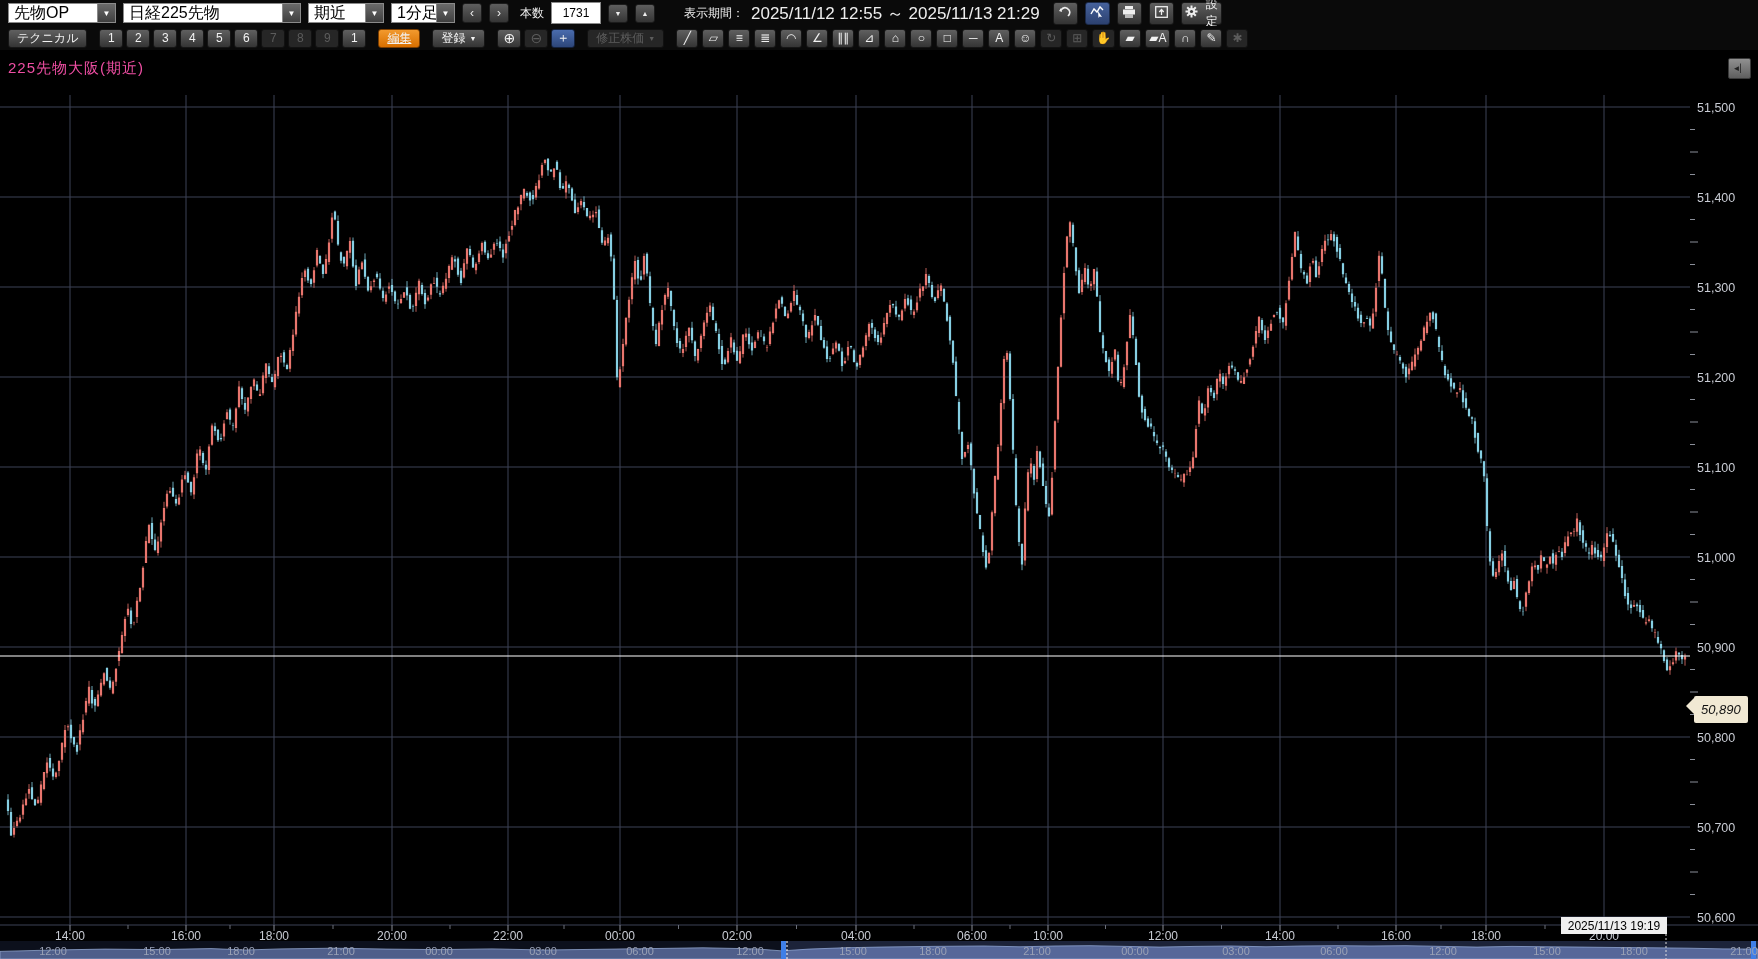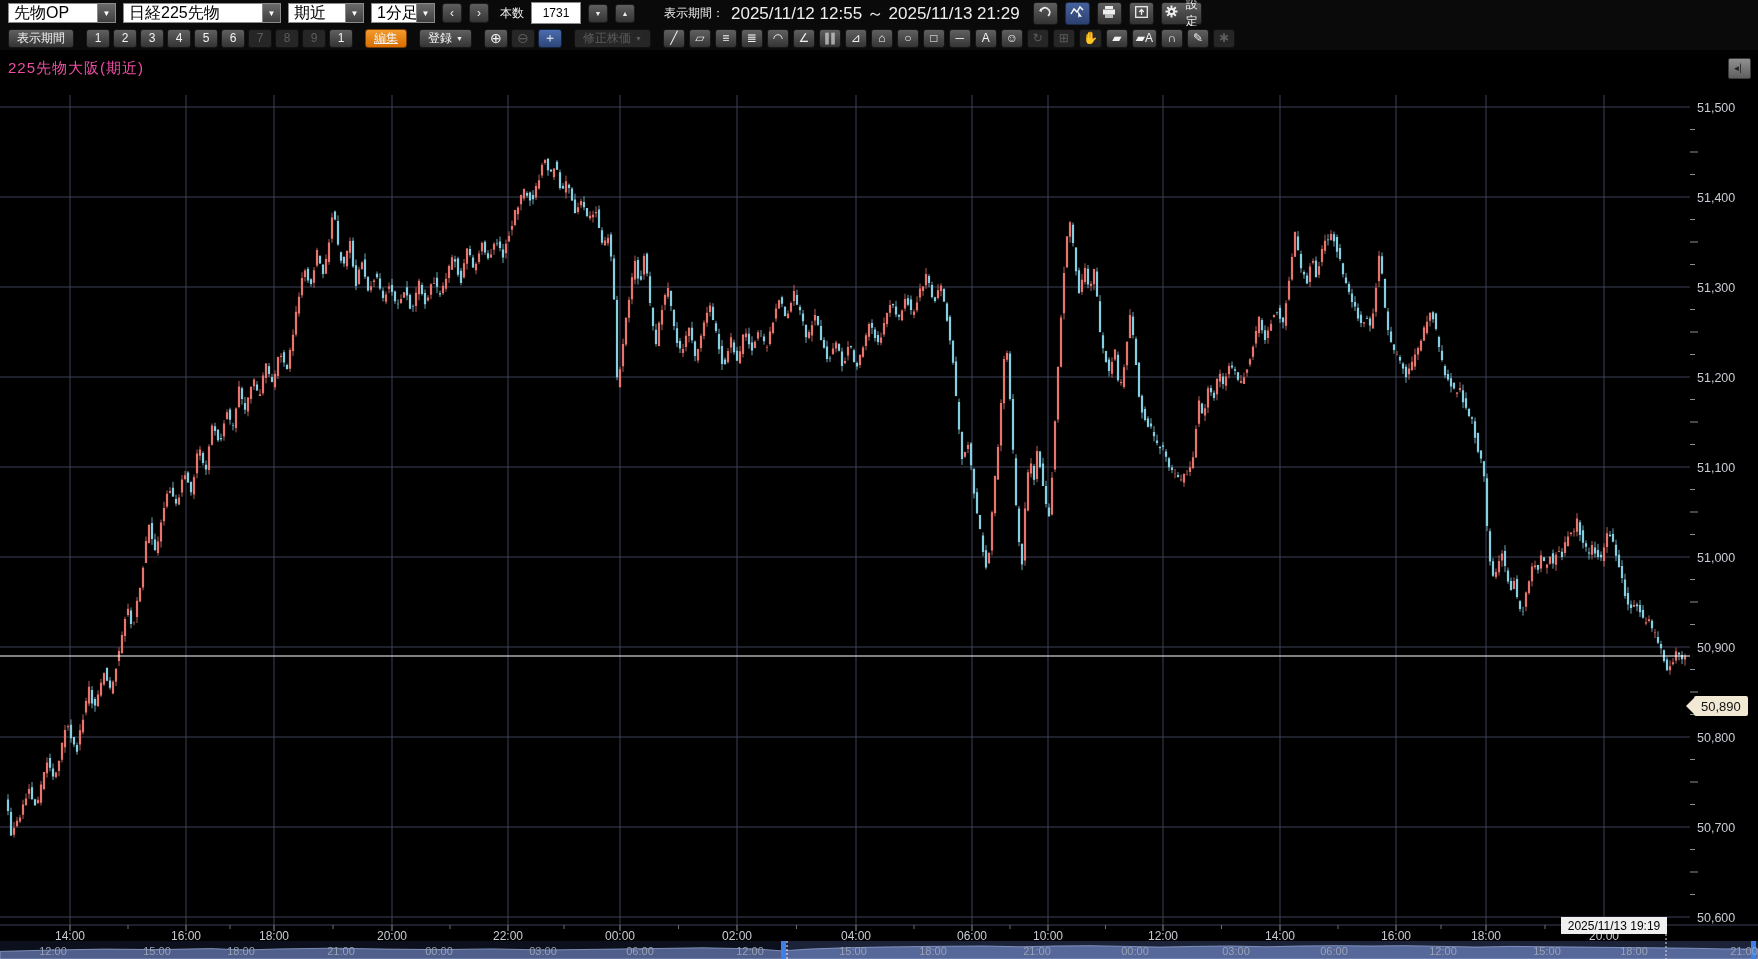--- a/index.html
+++ b/index.html
@@ -30,37 +30,37 @@
   .toolglyph{font-size:12px;line-height:1;}
   .gap6{width:6px;}
 
   
   .chart-wrap{position:absolute;left:0;top:50px;width:1758px;height:909px;background:#000;}
   .chart-title{position:absolute;left:8px;top:9px;font-size:15px;color:#ee4ea3;letter-spacing:1px;}
   .collapse-btn{position:absolute;left:1728px;top:8px;width:21px;height:19px;background:linear-gradient(#909090,#5f5f5f);border:1px solid #3a3a3a;border-radius:2px;color:#222;font-size:8px;display:flex;align-items:center;justify-content:center;}
   svg text{font-family:"Liberation Sans",sans-serif;}
 
   
-  .price-badge{position:absolute;left:1694px;top:595px;height:20px;padding:0 7px;background:#f1e9d4;color:#111;font-size:13px;display:flex;align-items:center;border-radius:2px;}
+  .price-badge{position:absolute;left:1694px;top:595px;height:27px;padding:0 7px;background:#f1e9d4;color:#111;font-size:13px;display:flex;align-items:center;border-radius:2px;font-style:italic;}
   .price-badge:before{content:"";position:absolute;left:-8px;top:2px;border:8px solid transparent;border-right-color:#f1e9d4;border-left-width:0;}
 
   
   .nav-tip{position:absolute;left:1561px;top:867px;width:106px;height:17px;background:#efefef;color:#000;font-size:12px;display:flex;align-items:center;justify-content:center;white-space:nowrap;}
 </style>
 </head>
 <body>
 
 <div class="app">
 
   <div class="tb1">
     <div class="dd" style="width:108px">
       <span class="dd-txt">先物OP</span>
       <span class="dd-arrow">▼</span>
     </div>
-    <div class="dd" style="width:158px">
+    <div class="dd" style="width:178px">
       <span class="dd-txt">日経225先物</span>
       <span class="dd-arrow">▼</span>
     </div>
     <div class="dd" style="width:76px">
       <span class="dd-txt">期近</span>
       <span class="dd-arrow">▼</span>
     </div>
     <div class="dd" style="width:64px">
       <span class="dd-txt">1分足</span>
       <span class="dd-arrow">▼</span>
@@ -117,21 +117,21 @@
             </g>
             <circle cx="6.5" cy="6.5" r="3.6" fill="#eee"></circle>
             <circle cx="6.5" cy="6.5" r="1.6" fill="#3d3d3d"></circle>
           </svg>
       </span>
       <span>設定</span>
     </div>
   </div>
 
   <div class="tb2">
-    <div class="b2 wide">表示期間</div>
+    <div class="b2 wide">テクニカル</div>
     <span class="gap6"></span>
     <span id="slot-buttons" style="display:flex;gap:3px">
         <div class="b2">1</div>
         <div class="b2">2</div>
         <div class="b2">3</div>
         <div class="b2">4</div>
         <div class="b2">5</div>
         <div class="b2">6</div>
         <div class="b2 disabled">7</div>
         <div class="b2 disabled">8</div>

